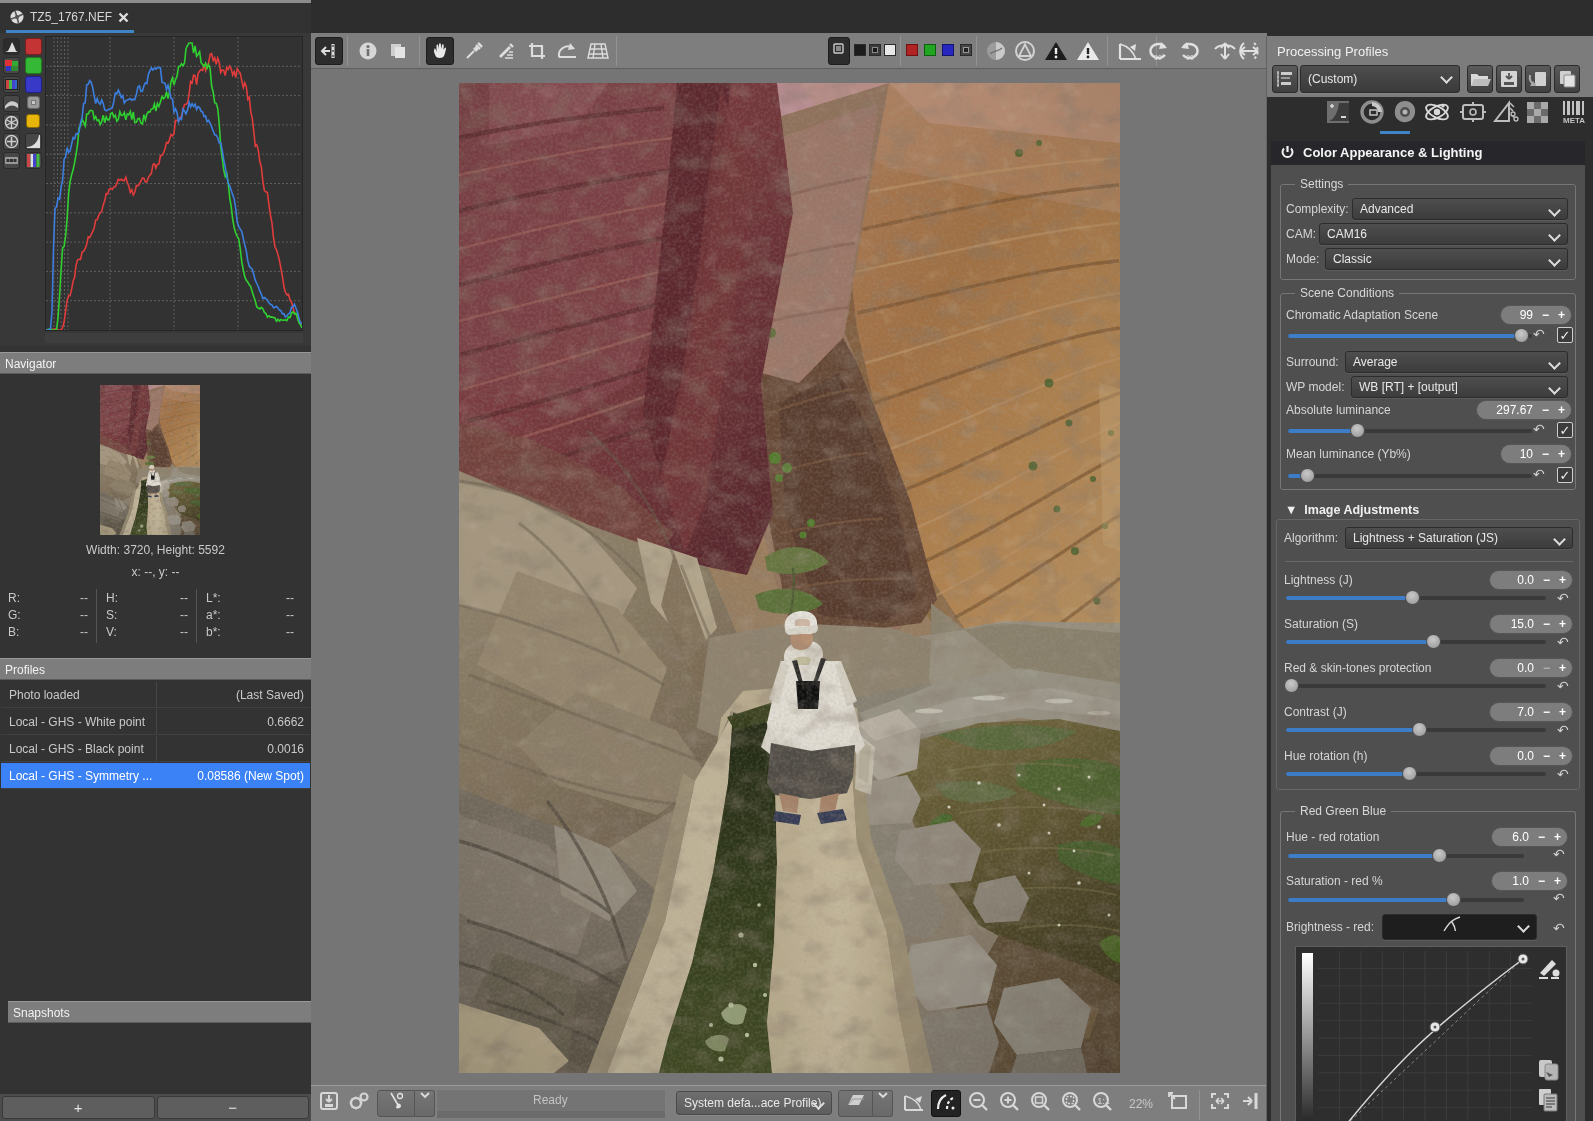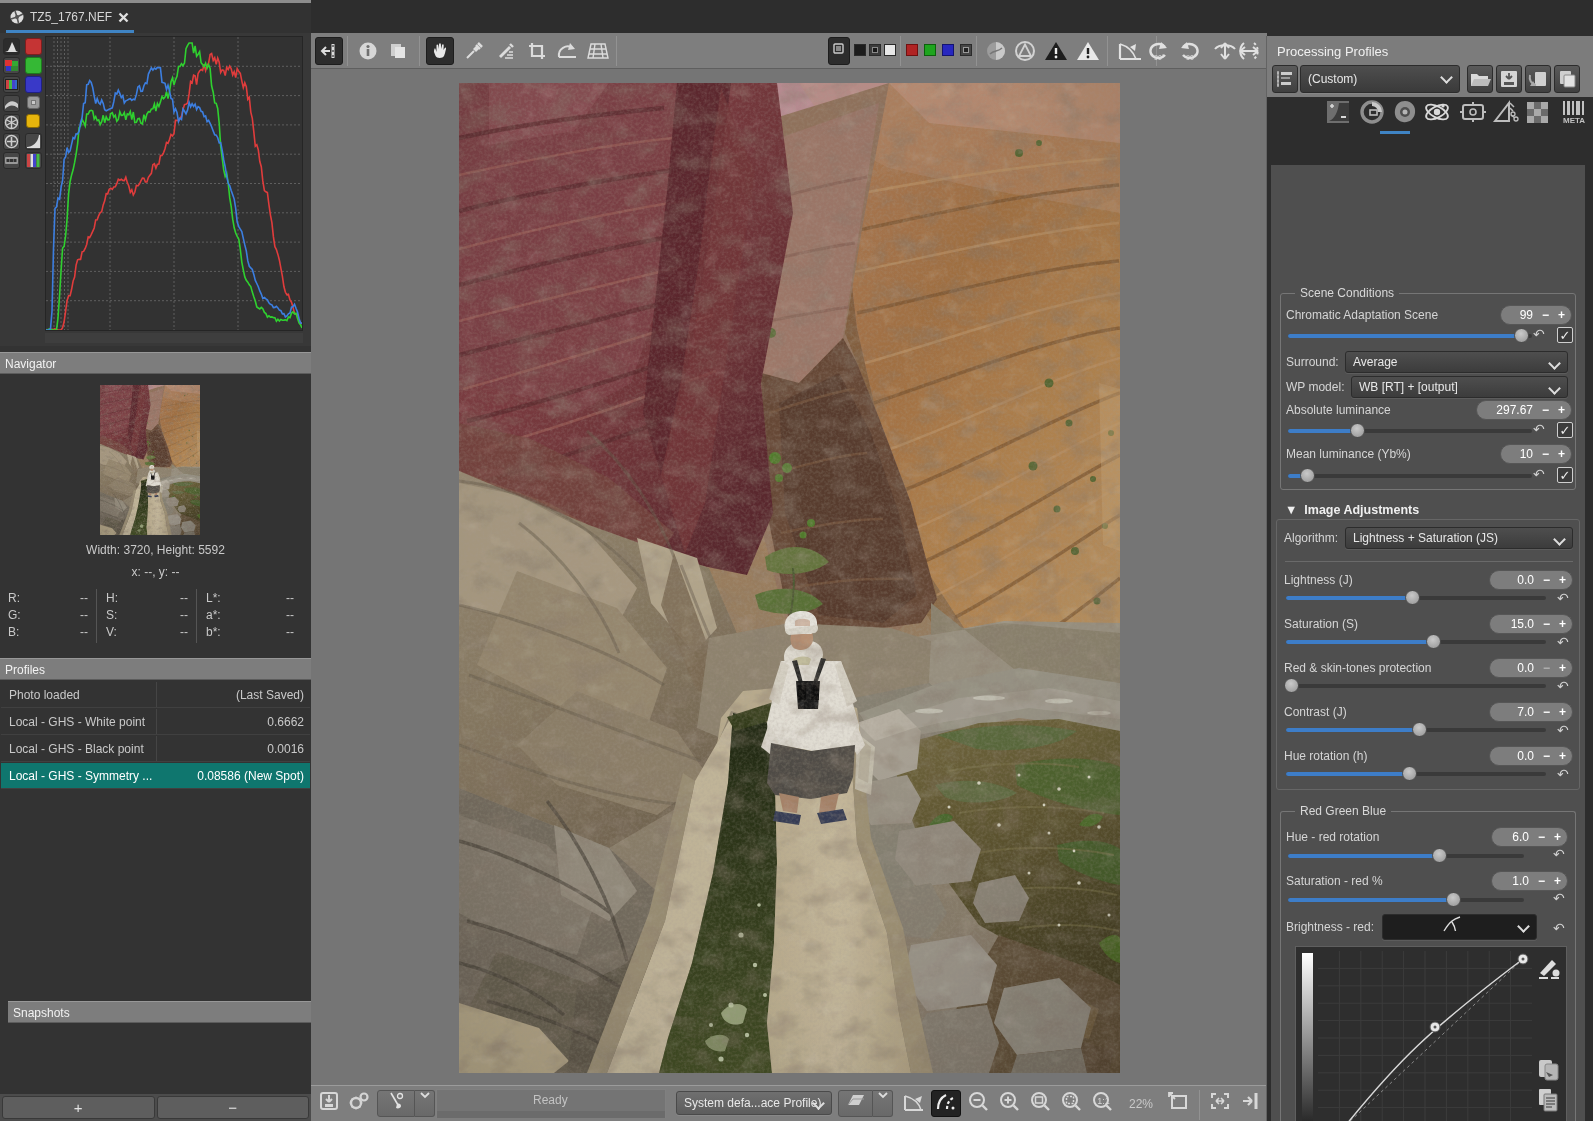--- a/index.html
+++ b/index.html
@@ -20,21 +20,21 @@
 
 #navc{left:0;top:375px;width:311px;height:278px;background:#333;}
 #navthumb{left:100px;top:10px;width:100px;height:150px;}
 .navtxt{width:311px;text-align:center;color:#c9c9c9;font-size:12px;}
 .rgbrow{color:#c9c9c9;font-size:12px;}
 
 #histc{left:0;top:681px;width:311px;height:320px;background:#333;}
 .hrow{position:absolute;left:1px;width:309px;height:26px;line-height:26px;color:#c9c9c9;border-bottom:1px solid #404040;}
 .hrow .l{position:absolute;left:8px;}
 .hrow .r{position:absolute;right:6px;}
-.hrow.sel{background:#0f766e;color:#fff;}
+.hrow.sel{background:#3b82f6;color:#fff;}
 .hsep{position:absolute;left:155px;top:0;bottom:0;width:1px;background:#454545;}
 
 #snapc{left:0;top:1024px;width:311px;height:70px;background:#333;}
 #snapbtns{left:0;top:1094px;width:311px;height:27px;background:#4c4c4c;display:flex;gap:2px;padding:2px;}
 .snapbtn{flex:1;background:#5e5e5e;border:1px solid #393939;border-radius:3px;color:#e3e3e3;text-align:center;font-size:15px;line-height:21px;}
 
 #ctoolbar{left:311px;top:33px;width:956px;height:36px;background:#7e7e7e;border-bottom:1px solid #5f5f5f;}
 #imgarea{left:311px;top:69px;width:956px;height:1016px;background:#757575;}
 #photo{left:148px;top:14px;width:661px;height:990px;background:#888;}
 #cbottom{left:311px;top:1085px;width:956px;height:36px;background:#7e7e7e;border-top:1px solid #9b9b9b;}
@@ -892,22 +892,35 @@
               <rect x="8" y="2" width="3" height="14"></rect>
               <rect x="13" y="2" width="2" height="14"></rect>
               <rect x="17" y="2" width="4" height="14"></rect>
               <rect x="23" y="2" width="2" height="14"></rect>
             </g>
             <text x="4" y="24" font-size="8" fill="#c2c2c2" font-family="Liberation Sans" font-weight="bold">META</text>
           </svg>
         </div>
   <div class="abs" style="left:109px;top:34px;width:30px;height:3px;background:#3f84c4;"></div>
  </div>
+ <div class="abs" id="caltitle"><svg width="15" height="15" viewBox="0 0 15 15" style="position:absolute;left:9px;top:4px;">
+          <path d="M7.5 1 V7" stroke="#f0f0f0" stroke-width="2.2"></path>
+          <path d="M4 3.5 A5 5 0 1 0 11 3.5" stroke="#f0f0f0" stroke-width="2" fill="none"></path>
+        </svg><span style="margin-left:32px;">Color Appearance &amp; Lighting</span></div>
  <div class="abs" id="rcontent">
 
+  <div class="gbox" style="left:9px;top:19px;width:296px;height:96px;">
+   <div class="glegend">Settings</div>
+   <div class="rlabel" style="left:5px;top:17px;">Complexity:</div>
+   <div class="combo" style="left:71px;top:13px;width:216px;">Advanced</div>
+   <div class="rlabel" style="left:5px;top:42px;">CAM:</div>
+   <div class="combo" style="left:38px;top:38px;width:249px;">CAM16</div>
+   <div class="rlabel" style="left:5px;top:67px;">Mode:</div>
+   <div class="combo" style="left:44px;top:63px;width:243px;">Classic</div>
+  </div>
 
   <div class="gbox" style="left:9px;top:128px;width:296px;height:197px;">
    <div class="glegend">Scene Conditions</div>
    <div class="rlabel" style="left:5px;top:14px;">Chromatic Adaptation Scene</div>
    <div class="spin" style="left:219px;top:11px;width:72px;">
             <span class="v">99</span>
             <span class="m">−</span>
             <span class="p">+</span>
           </div>
    <div class="slider" style="left:7px;top:40px;width:244px;">

